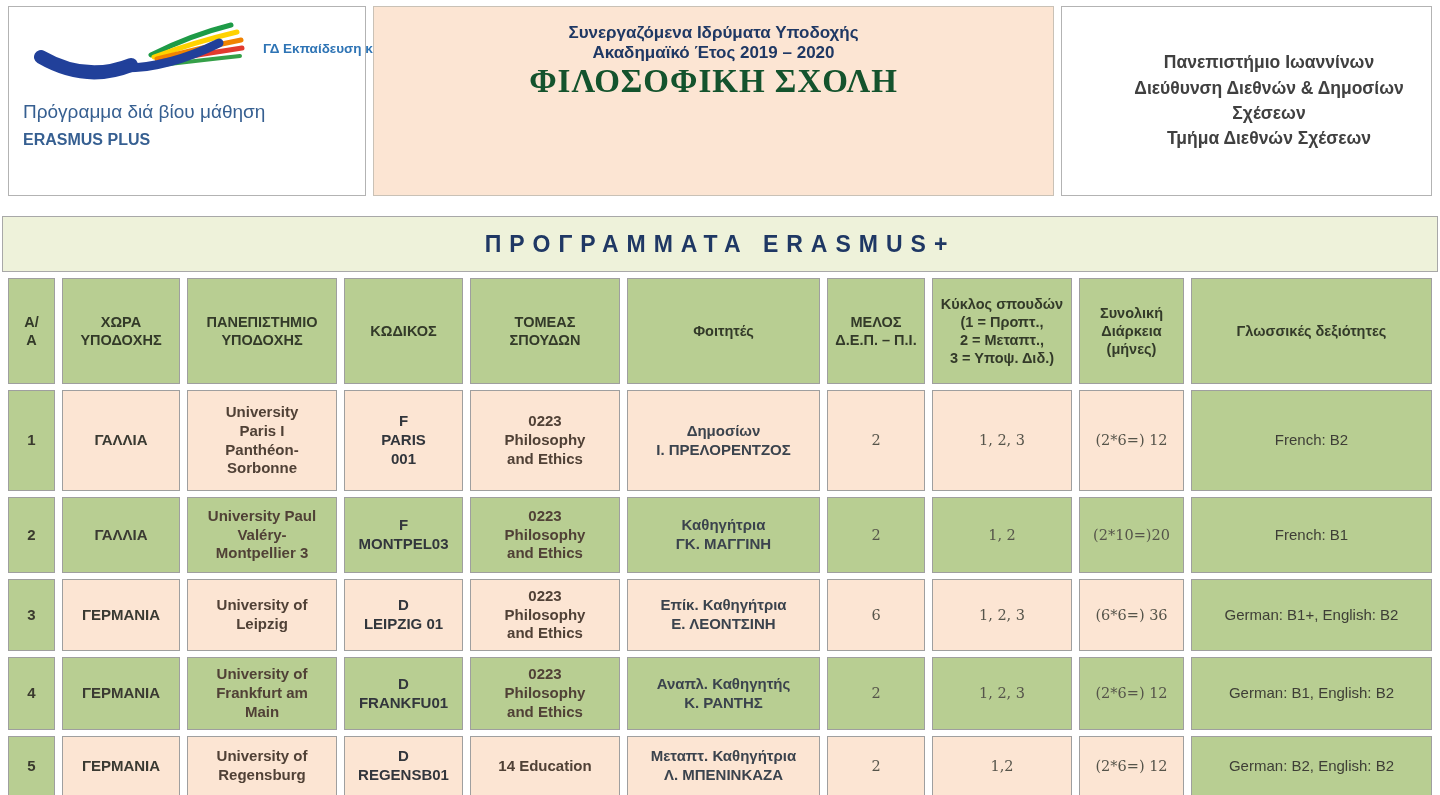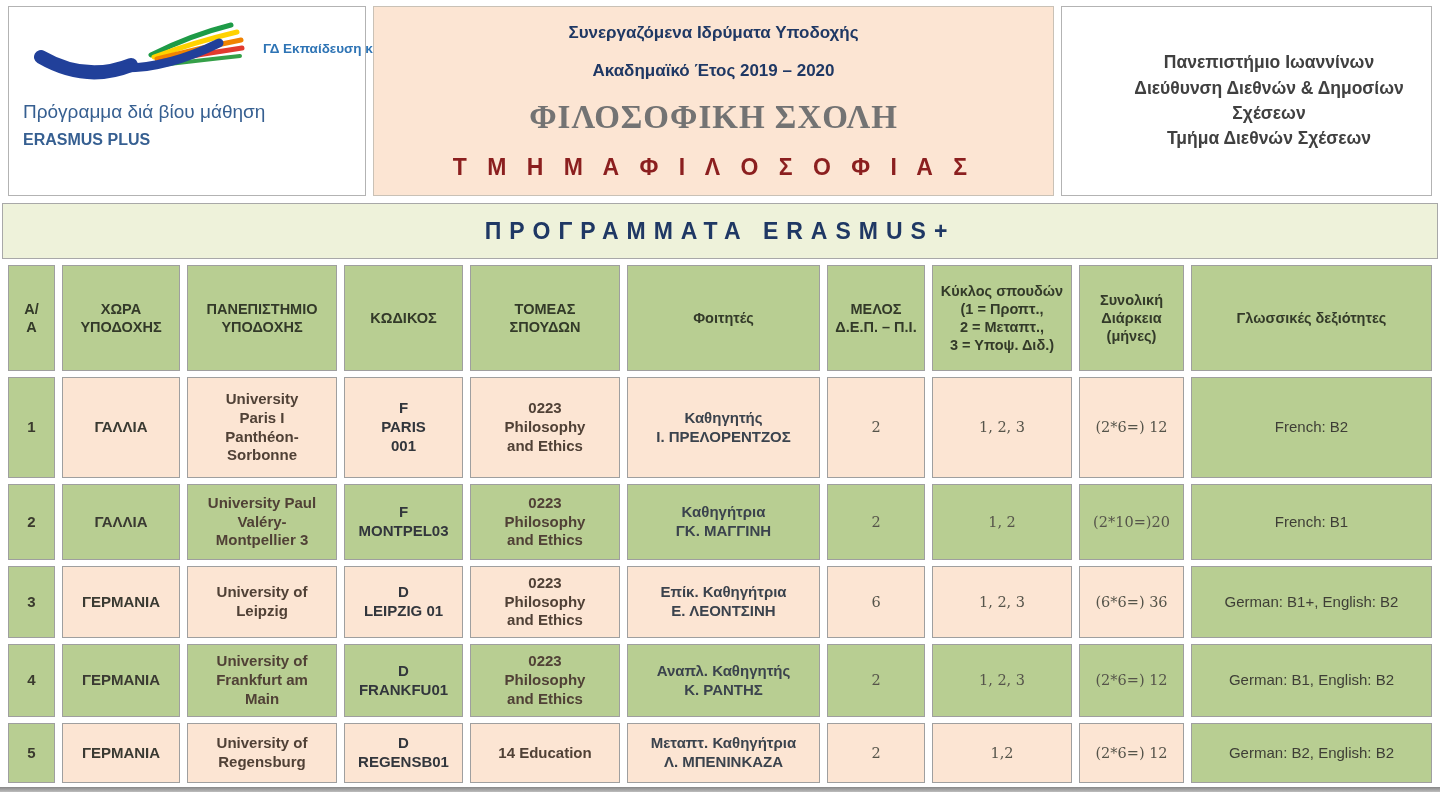--- a/index.html
+++ b/index.html
@@ -11,31 +11,31 @@
   .box { border:1px solid #b3b3b3; box-sizing:border-box; background:#fff;padding-left:45px; }
 
   .left-box { width:358px; padding:12px 12px 0 14px; }
   .logo-row { display:flex; align-items:flex-start; gap:8px; }
   .bird-col { display:flex; flex-direction:row; align-items:center; margin-top:2px; }
   .dg-label { color:#2e74b5; font-weight:bold; font-size:13.5px; margin-top:-6px; white-space:nowrap; }
   .prog1 { color:#365f91; font-size:19px; margin-top:20px; }
   .prog2 { color:#365f91; font-size:16px; font-weight:bold; margin-top:8px; }
 
   .center-box { flex:1; background:#fce5d3; border-color:#c9c1b6;
-    display:flex; flex-direction:column; align-items:center; justify-content:space-between;
+    display:flex; flex-direction:column; align-items:center; 
     padding:16px 10px 14px; }
   .c-line { color:#1f3864; font-weight:bold; font-size:17px; }
-  .school { font-family:"Liberation Serif", serif; color:#737373; font-size:33px; font-weight:bold; letter-spacing:1px; }
+  .school { font-family:"Liberation Serif", serif; color:#14532d; font-size:33px; font-weight:bold; letter-spacing:1px; }
   .dept { color:#8b1f1f; font-weight:bold; font-size:23px; letter-spacing:7px; }
 
   .right-box { width:371px; display:flex; flex-direction:column; justify-content:center;
     align-items:center; text-align:center; }
   .r-line { color:#404040; font-weight:bold; font-size:17.5px; line-height:1.45; }
 
-  .banner { margin:7px 2px 0; height:56px; background:#eef2da; border:1px solid #a8a8a8;
+  .banner { margin:20px 2px 0; height:56px; background:#eef2da; border:1px solid #a8a8a8;
     box-sizing:border-box; display:flex; align-items:center; justify-content:center;
     color:#1f3864; font-weight:bold; font-size:23px; letter-spacing:8px; }
 
   .grid { margin:6px 8px 0; display:grid;
     grid-template-columns:47px 118px 150px 119px 150px 193px 98px 140px 105px 1fr;
     grid-template-rows:106px 101px 76px 72px 73px 60px;
     column-gap:7px; row-gap:6px; }
   .cell { border:1px solid #9f9f9f; box-sizing:border-box; display:flex; align-items:center;
     justify-content:center; text-align:center; white-space:pre-line; padding:2px 4px;
     line-height:1.25; }
@@ -91,21 +91,20 @@
       </div>
     </div>
     <div class="prog1">Πρόγραμμα διά βίου μάθηση</div>
     <div class="prog2">ERASMUS PLUS</div>
   </div>
 
   <div class="box center-box">
     <div class="c-line">Συνεργαζόμενα Ιδρύματα Υποδοχής</div>
     <div class="c-line">Ακαδημαϊκό Έτος 2019 – 2020</div>
     <div class="school">ΦΙΛΟΣΟΦΙΚΗ ΣΧΟΛΗ</div>
-    <div class="dept">Τ Μ Η Μ Α   Φ Ι Λ Ο Σ Ο Φ Ι Α Σ</div>
   </div>
 
   <div class="box right-box">
     <div class="r-line">Πανεπιστήμιο Ιωαννίνων</div>
     <div class="r-line">Διεύθυνση Διεθνών &amp; Δημοσίων Σχέσεων</div>
     <div class="r-line">Τμήμα Διεθνών Σχέσεων</div>
   </div>
 </div>
 
 <div class="banner">
@@ -139,21 +138,21 @@
   <div class="cell p univ">University
 Paris I
 Panthéon-
 Sorbonne</div>
   <div class="cell p code">F
 PARIS
 001</div>
   <div class="cell p sector">0223
 Philosophy
 and Ethics</div>
-  <div class="cell p member">Καθηγητής
+  <div class="cell p member">Δημοσίων
 Ι. ΠΡΕΛΟΡΕΝΤΖΟΣ</div>
   <div class="cell p num">2</div>
   <div class="cell p num">1, 2, 3</div>
   <div class="cell p num">(2*6=) 12</div>
   <div class="cell g lang">French: B2</div>
 
   <div class="cell g aa">2</div>
   <div class="cell g country">ΓΑΛΛΙΑ</div>
   <div class="cell g univ">University Paul
 Valéry-

